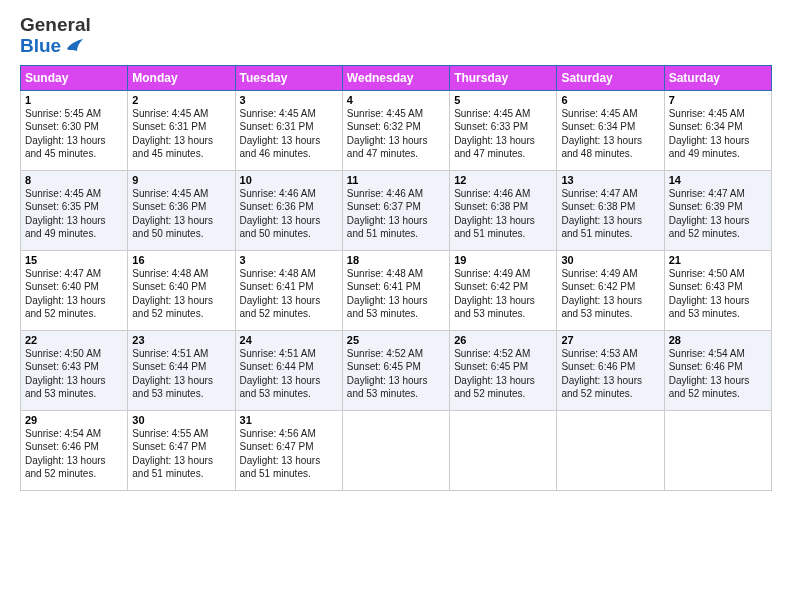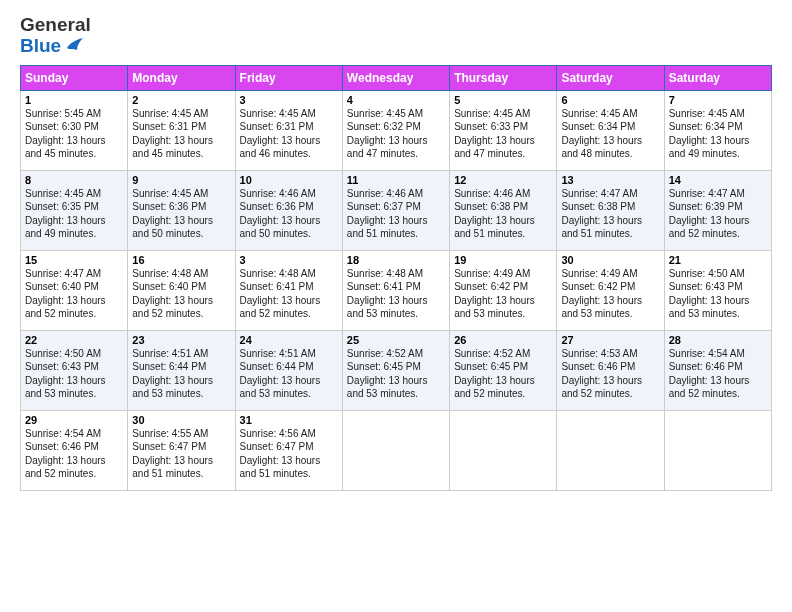--- a/index.html
+++ b/index.html
@@ -85,41 +85,41 @@
   </style>
 </head>
 <body>
 
 <div class="page">
   <div class="header">
     <div class="logo">
       <div class="logo-row">
         <div style="display:flex; flex-direction:column; line-height:1.1;">
           <span style="font-size:19px; font-weight:bold; color:#333;">General</span>
-          <div style="display:flex; ">
+          <div style="display:flex; align-items:center;">
             <span style="font-size:19px; font-weight:bold; color:#1a6bbf;">Blue</span>
             <svg width="22" height="16" viewBox="0 0 22 16" style="margin-left:2px; margin-bottom:2px;">
               <path d="M4 12 C6 8, 12 4, 20 2 C16 6, 14 10, 14 14 C10 12, 6 14, 4 12Z" fill="#1a6bbf"></path>
             </svg>
           </div>
         </div>
       </div>
     </div>
     <div class="title-section">
       <div class="month-title"></div>
       <div class="location"></div>
     </div>
   </div>
 
   <table class="calendar">
     <thead>
       <tr id="header-row">
           <th>Sunday</th>
           <th>Monday</th>
-          <th>Friday</th>
+          <th>Tuesday</th>
           <th>Wednesday</th>
           <th>Thursday</th>
           <th>Saturday</th>
           <th>Saturday</th>
         </tr>
     </thead>
     <tbody id="calendar-body">
         <tr>
           <td>
         <span class="day-num">1</span>

